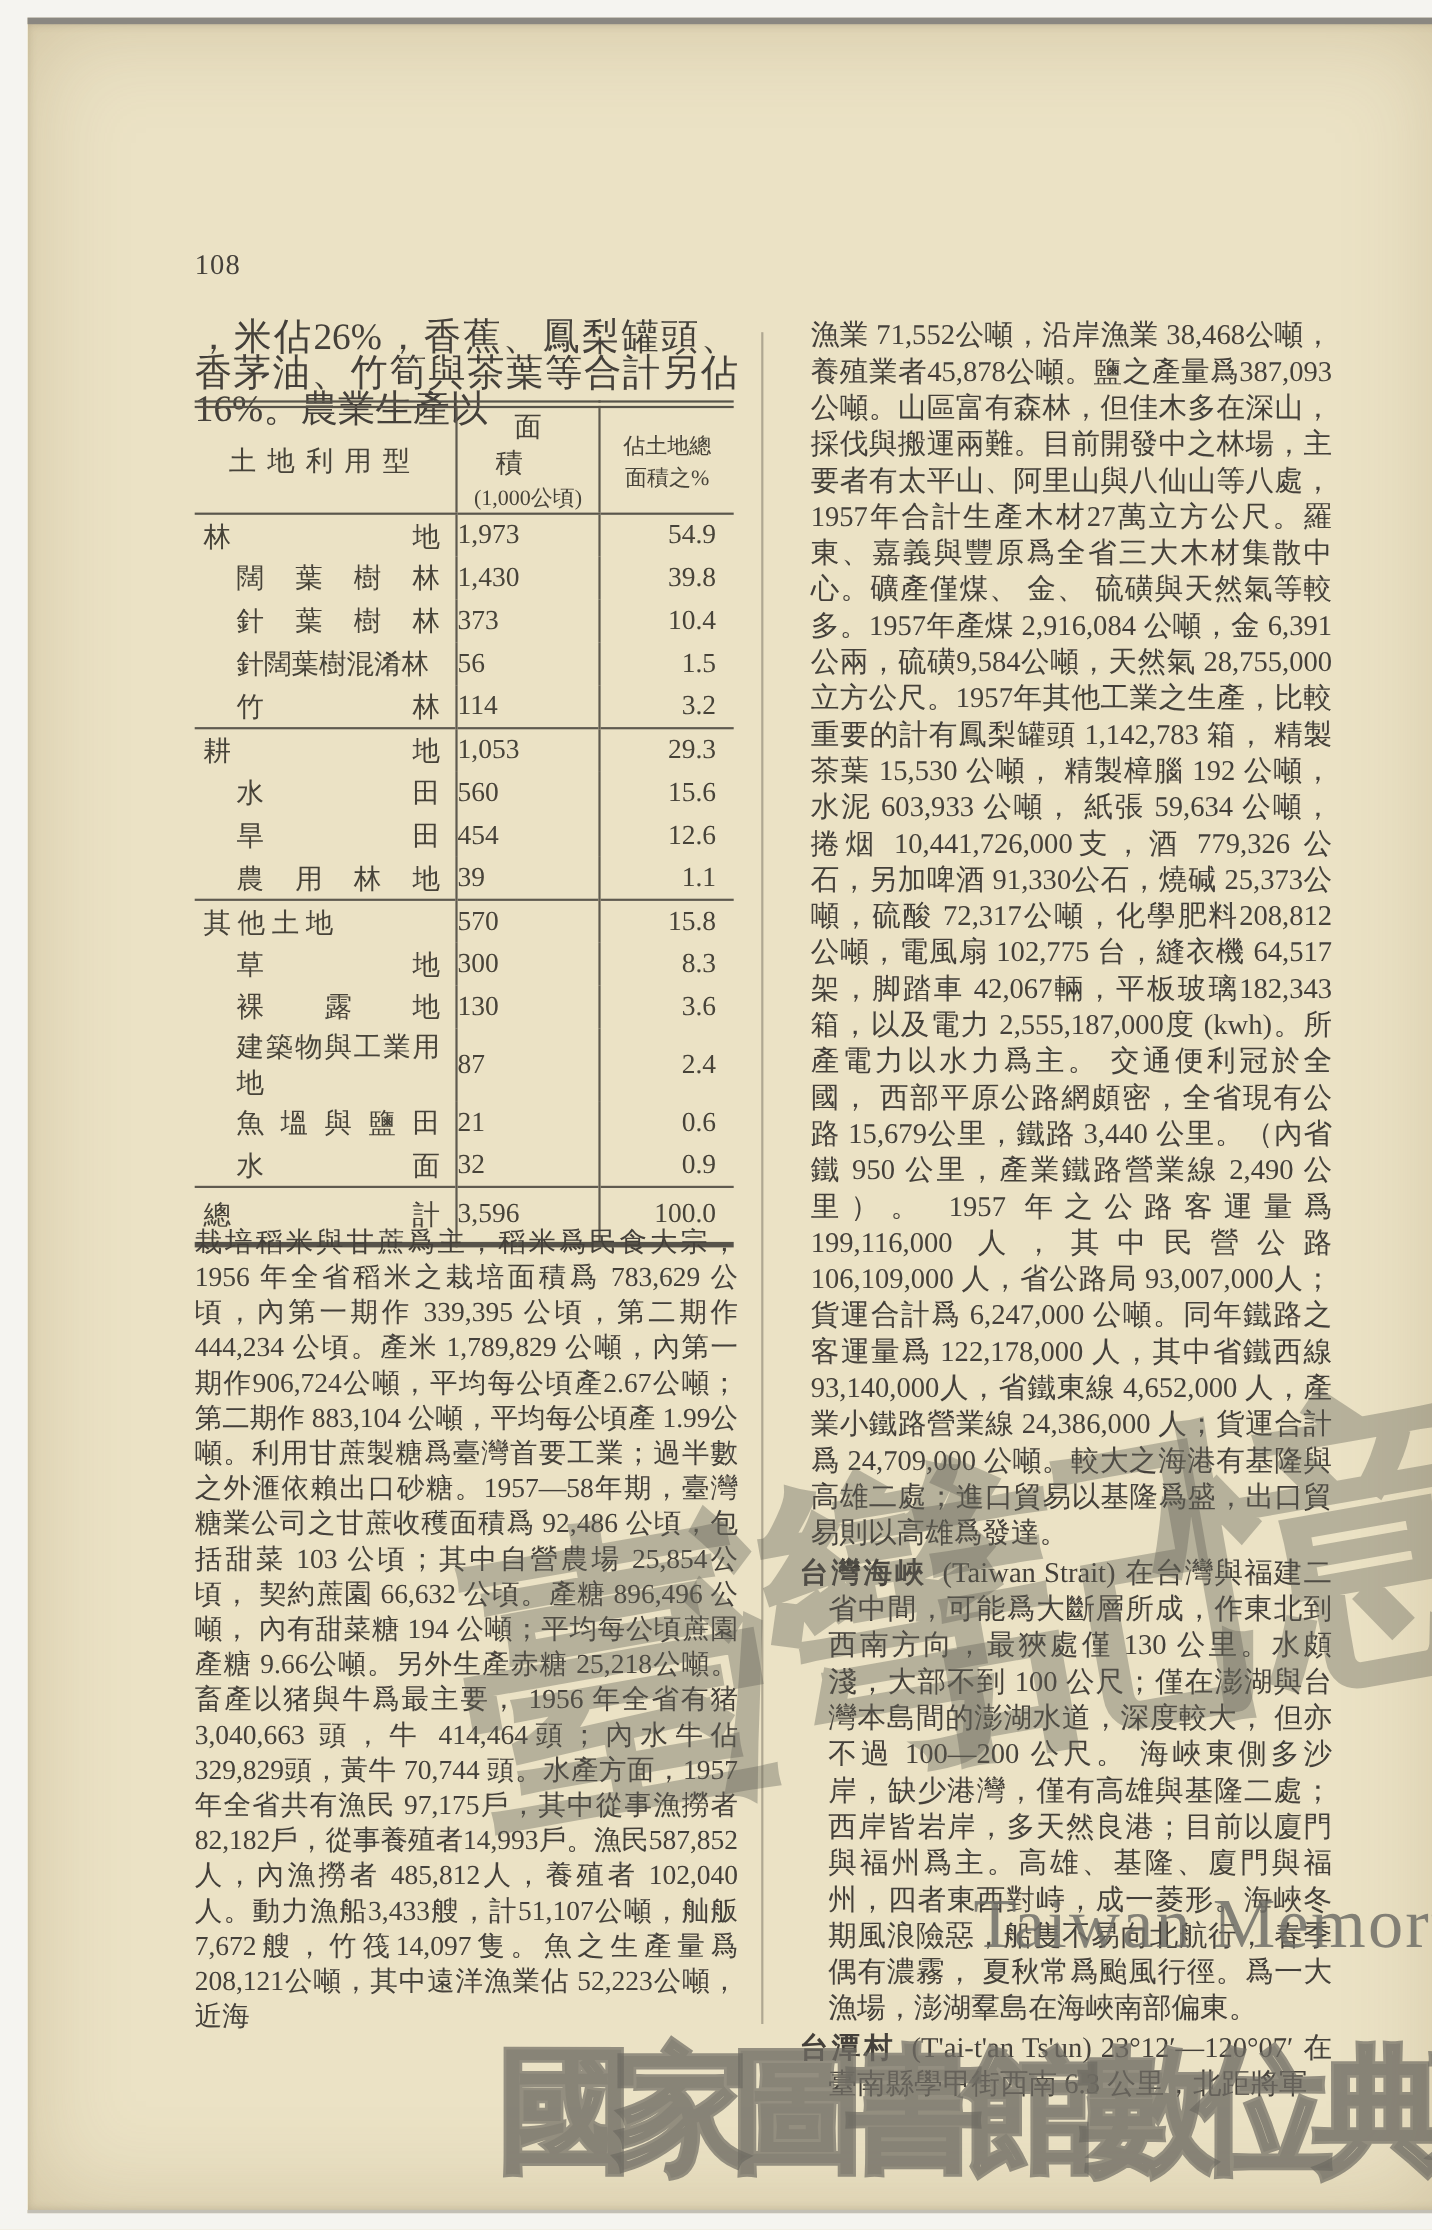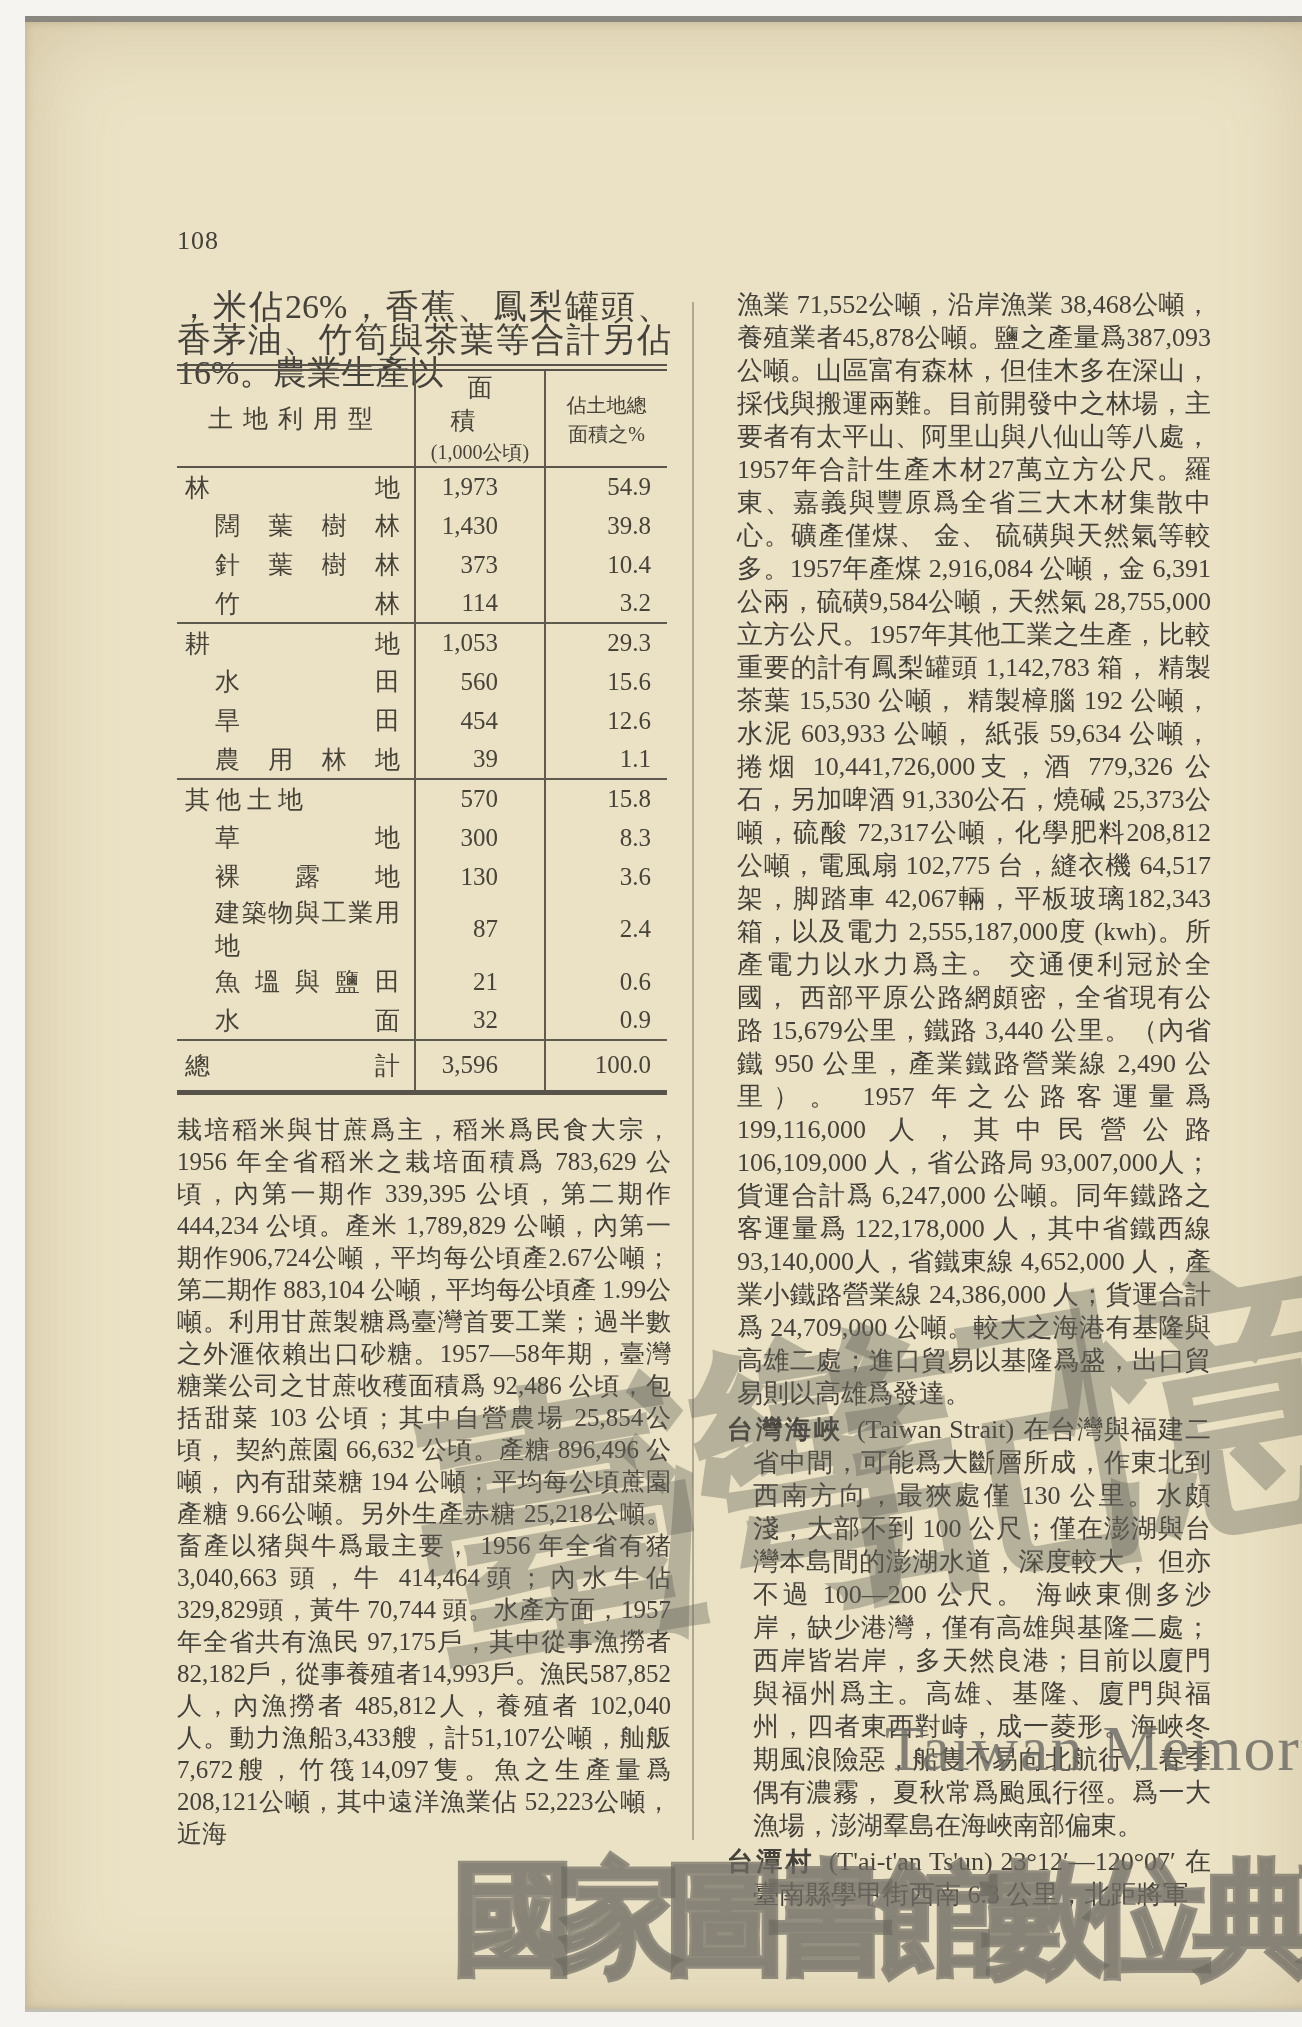--- a/index.html
+++ b/index.html
@@ -44,21 +44,21 @@
   .land-table td { height:39px; }
   .land-table .vline { border-left:2px solid #5f5a4f; }
   .land-table tr.rule td { border-top:2px solid #5f5a4f; }
   .hdr-main { font-size:25px; letter-spacing:10px; }
   .hdr-sub  { font-size:20px; letter-spacing:0; margin-top:2px; }
   .hdr-area-top { font-size:25px; letter-spacing:34px; text-indent:34px; }
   td.lbl { padding-left:8px; padding-right:14px; }
   tr.sub td.lbl { padding-left:38px; }
   .sp { text-align:justify; text-align-last:justify; }
   .ns { letter-spacing:6px; }
-  td.num { text-align:right; padding-right:46px; }
+  td.num { text-align:left; padding-right:67px; }
   td.pct { text-align:right; padding-right:16px; }
   tr.total td { height:52px;margin-top:16px; }
   
   .left-body {
     position:absolute; left:152px; top:1092px; width:494px;
     font-size:25px; line-height:32px; text-align:justify;
   }
   .col-divider {
     position:absolute; left:667px; top:280px; width:2px; height:1538px;
     background:#7d7668; opacity:.55;
@@ -136,20 +136,25 @@
         <td class="lbl sp">闊葉樹林</td>
         <td class="num vline">1,430</td>
         <td class="pct vline">39.8</td>
       </tr>
       <tr class="sub">
         <td class="lbl sp">針葉樹林</td>
         <td class="num vline">373</td>
         <td class="pct vline">10.4</td>
       </tr>
       <tr class="sub">
+        <td class="lbl">針闊葉樹混淆林</td>
+        <td class="num vline">56</td>
+        <td class="pct vline">1.5</td>
+      </tr>
+      <tr class="sub">
         <td class="lbl sp">竹林</td>
         <td class="num vline">114</td>
         <td class="pct vline">3.2</td>
       </tr>
       <tr class="grp rule">
         <td class="lbl sp">耕地</td>
         <td class="num vline">1,053</td>
         <td class="pct vline">29.3</td>
       </tr>
       <tr class="sub">

